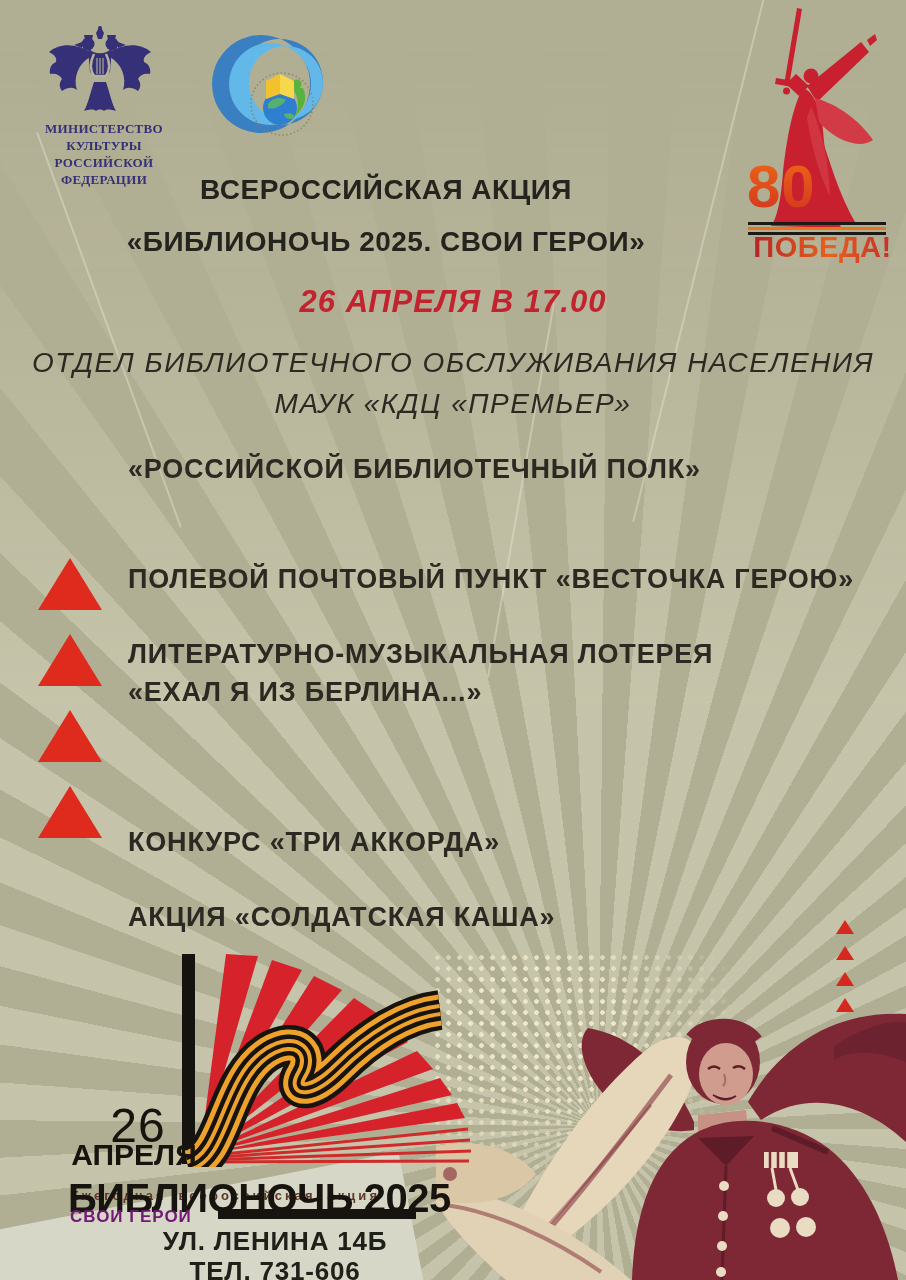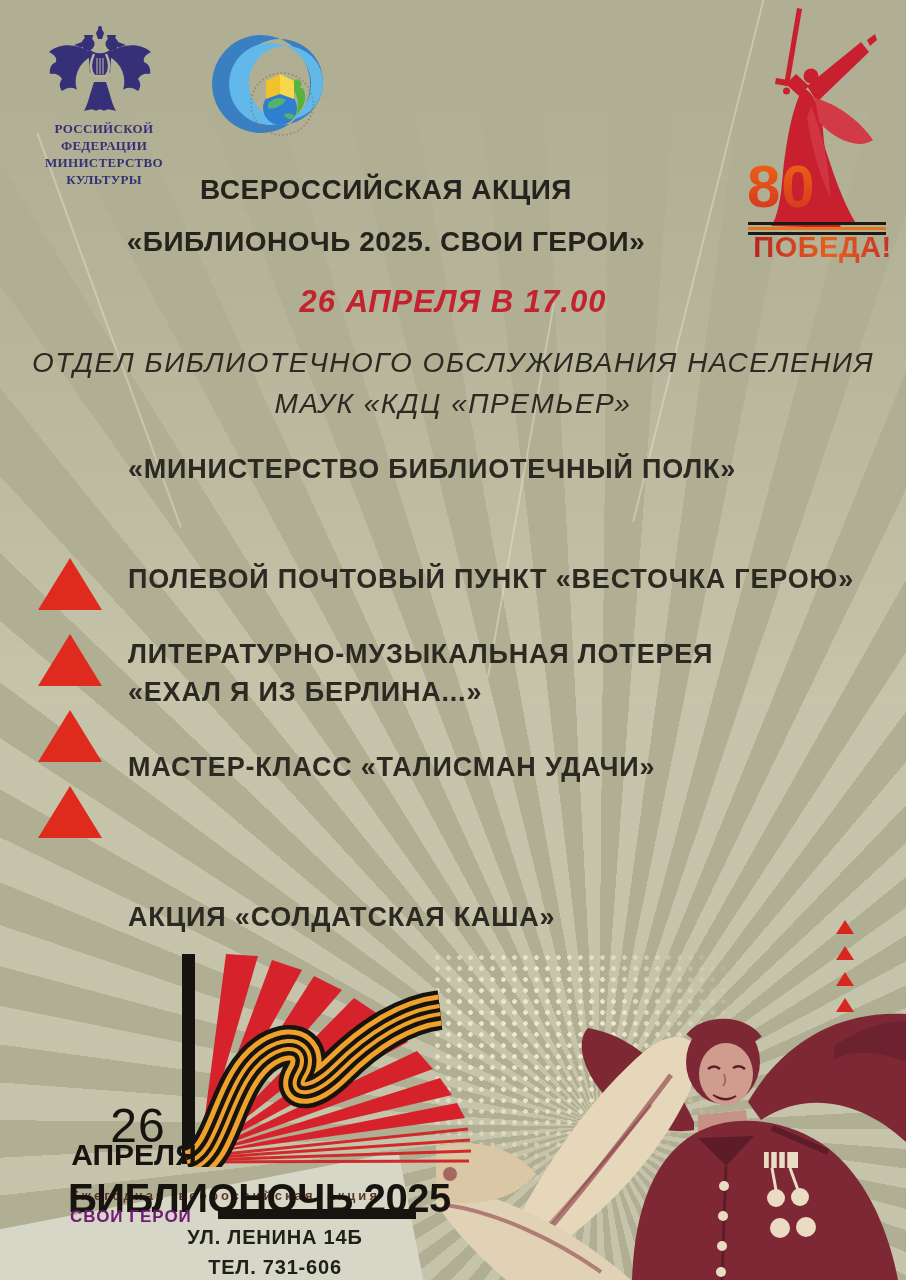--- a/index.html
+++ b/index.html
@@ -75,21 +75,21 @@
   .month{position:absolute;left:52px;top:1138px;width:164px;text-align:center;
     font-size:30px;font-weight:800;color:#171410;}
   .tagline{position:absolute;left:70px;top:1188px;width:360px;font-size:13px;font-weight:700;
     color:#5c3726;letter-spacing:3.1px;word-spacing:5px;white-space:nowrap;}
   .logo-title{position:absolute;left:68px;top:1176px;font-size:40px;font-weight:800;
     color:#171410;letter-spacing:-.5px;white-space:nowrap;}
   .logo-sub{position:absolute;left:70px;top:1207px;font-size:17px;font-weight:800;
     color:#701a75;letter-spacing:1px;}
   .sub-bar{position:absolute;left:218px;top:1209px;width:198px;height:10px;background:#171410;}
   .addr{position:absolute;left:75px;width:400px;text-align:center;
-    font-size:20px;font-weight:800;color:#20201a;letter-spacing:.8px;}
+    font-size:26px;font-weight:800;color:#20201a;letter-spacing:.8px;}
   .a1{top:1226px;}.a2{top:1256px;}
 </style>
 </head>
 <body>
 
 <div class="poster">
 
   <div class="rays"></div>
   <div class="scratch s1"></div>
   <div class="scratch s2"></div>
@@ -113,22 +113,22 @@
       <path d="M50,56 C46,68 44,78 40,85 C46,83 50,83 52,85 C54,83 58,83 60,85 C62,83 66,83 72,85 C68,78 66,68 62,56 Z"></path>
     </g>
     <g stroke="#b8b49b" stroke-width="2.4" fill="none">
       <path d="M50,28 C46,36 46,44 50,50"></path>
         <path d="M62,28 C66,36 66,44 62,50"></path>
       <path d="M50,50 h12"></path>
       <path d="M53,32 v16 M56,32 v16 M59,32 v16" stroke-width="1.1"></path>
     </g>
   </svg>
   <div class="ministry-caption">
+    <div>МИНИСТЕРСТВО КУЛЬТУРЫ</div>
     <div>РОССИЙСКОЙ ФЕДЕРАЦИИ</div>
-    <div>МИНИСТЕРСТВО КУЛЬТУРЫ</div>
   </div>
 
   <svg class="liblogo" width="142" height="142" viewBox="0 0 142 142">
     <path fill="#3a7fc1" fill-rule="evenodd" d="M63,17 a49,49 0 1,0 0.1,0 Z M82,21 a43,43 0 1,1 -0.1,0 Z"></path>
     <path fill="#62b9e9" fill-rule="evenodd" d="M72,25 a41,41 0 1,0 0.1,0 Z M88,28 a37,37 0 1,1 -0.1,0 Z"></path>
     <circle cx="84" cy="86" r="31" fill="none" stroke="#8a7d52" stroke-width="1.6" stroke-dasharray="1.5 2.4" opacity=".75"></circle>
     <circle cx="82" cy="90" r="17" fill="#2f7fd0"></circle>
     <path d="M70,86 C74,80 82,78 88,82 C84,88 76,92 70,90 Z" fill="#5fb85f" opacity=".85"></path>
     <path d="M86,96 C92,94 96,96 97,100 C92,102 87,101 86,96 Z" fill="#5fb85f" opacity=".85"></path>
     <path d="M94,70 C100,77 102,88 97,98 C106,91 110,80 105,70 Z" fill="#57b33e"></path>
@@ -166,31 +166,31 @@
     <div>ВСЕРОССИЙСКАЯ АКЦИЯ</div>
     <div>«БИБЛИОНОЧЬ 2025. СВОИ ГЕРОИ»</div>
   </div>
   <div class="datetime">26 АПРЕЛЯ В 17.00</div>
   <div class="organizer">
     <div>ОТДЕЛ БИБЛИОТЕЧНОГО ОБСЛУЖИВАНИЯ НАСЕЛЕНИЯ</div>
     <div>МАУК «КДЦ «ПРЕМЬЕР»</div>
   </div>
 
   <div class="event e1">
-    <span class="ev-line">«МИНИСТЕРСТВО БИБЛИОТЕЧНЫЙ ПОЛК»</span>
+    <span class="ev-line">«РОССИЙСКОЙ БИБЛИОТЕЧНЫЙ ПОЛК»</span>
   </div>
   <div class="event e2">
     <span class="ev-line">ПОЛЕВОЙ ПОЧТОВЫЙ ПУНКТ «ВЕСТОЧКА ГЕРОЮ»</span>
   </div>
   <div class="event e3">
     <span class="ev-line">ЛИТЕРАТУРНО-МУЗЫКАЛЬНАЯ ЛОТЕРЕЯ</span>
     <span class="ev-line">«ЕХАЛ Я ИЗ БЕРЛИНА...»</span>
   </div>
-  <div class="event e4">
-    <span class="ev-line">МАСТЕР-КЛАСС «ТАЛИСМАН УДАЧИ»</span>
+  <div class="event e5">
+    <span class="ev-line">КОНКУРС «ТРИ АККОРДА»</span>
   </div>
   <div class="event e6">
     <span class="ev-line">АКЦИЯ «СОЛДАТСКАЯ КАША»</span>
   </div>
 
   <div class="tri t1"></div>
   <div class="tri t2"></div>
   <div class="tri t3"></div>
   <div class="tri t4"></div>
 

